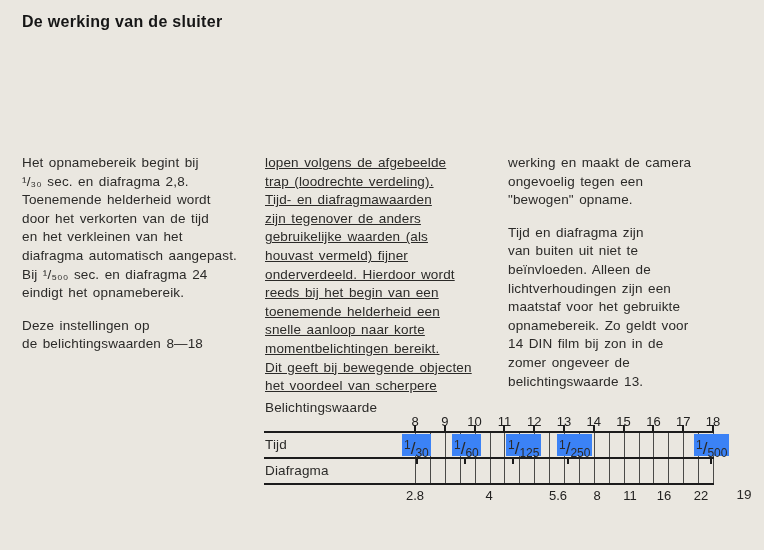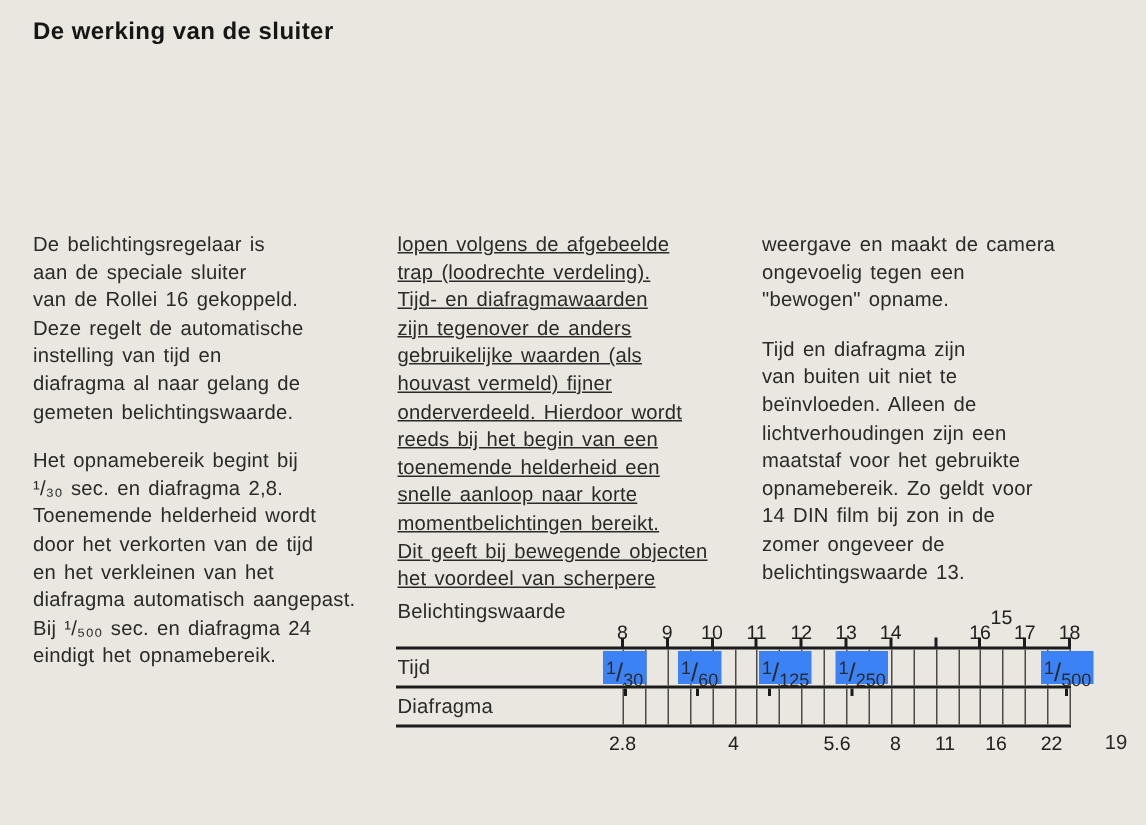--- a/index.html
+++ b/index.html
@@ -36,55 +36,50 @@
   .fden{font-size:12px;vertical-align:-2px;}
   .page-number{position:absolute;left:732px;top:487px;width:24px;
                font-size:13.5px;text-align:center;}
 </style>
 </head>
 <body>
 
 <h1 class="title">De werking van de sluiter</h1>
 
 <div class="col col1">
-  <p>De belichtingsregelaar is
-aan de speciale sluiter
-van de Rollei 16 gekoppeld.
-Deze regelt de automatische
-instelling van tijd en
-diafragma al naar gelang de
-gemeten belichtingswaarde.</p>
   <p>Het opnamebereik begint bij
 ¹/₃₀ sec. en diafragma 2,8.
 Toenemende helderheid wordt
 door het verkorten van de tijd
 en het verkleinen van het
 diafragma automatisch aangepast.
 Bij ¹/₅₀₀ sec. en diafragma 24
 eindigt het opnamebereik.</p>
+  <p>Deze instellingen op
+de belichtingswaarden 8—18</p>
 </div>
 
 <div class="col col2">
   <p>lopen volgens de afgebeelde
 trap (loodrechte verdeling).
 Tijd- en diafragmawaarden
 zijn tegenover de anders
 gebruikelijke waarden (als
 houvast vermeld) fijner
 onderverdeeld. Hierdoor wordt
 reeds bij het begin van een
 toenemende helderheid een
 snelle aanloop naar korte
 momentbelichtingen bereikt.
 Dit geeft bij bewegende objecten
 het voordeel van scherpere</p>
 </div>
 
 <div class="col col3">
-  <p>weergave en maakt de camera
+  <p>werking en maakt de camera
 ongevoelig tegen een
 "bewogen" opname.</p>
   <p>Tijd en diafragma zijn
 van buiten uit niet te
 beïnvloeden. Alleen de
 lichtverhoudingen zijn een
 maatstaf voor het gebruikte
 opnamebereik. Zo geldt voor
 14 DIN film bij zon in de
 zomer ongeveer de
@@ -147,21 +142,21 @@
     <div class="num" style="left: 462.6px; top: 414px; width: 24px;">10</div>
     <div class="tick" style="left: 473.6px; top: 425px; height: 7px;"></div>
     <div class="num" style="left: 492.4px; top: 414px; width: 24px;">11</div>
     <div class="tick" style="left: 503.4px; top: 425px; height: 7px;"></div>
     <div class="num" style="left: 522.2px; top: 414px; width: 24px;">12</div>
     <div class="tick" style="left: 533.2px; top: 425px; height: 7px;"></div>
     <div class="num" style="left: 552px; top: 414px; width: 24px;">13</div>
     <div class="tick" style="left: 563px; top: 425px; height: 7px;"></div>
     <div class="num" style="left: 581.8px; top: 414px; width: 24px;">14</div>
     <div class="tick" style="left: 592.8px; top: 425px; height: 7px;"></div>
-    <div class="num" style="left: 611.6px; top: 404px; width: 24px; margin-left: 44px;">15</div>
+    <div class="num" style="left: 611.6px; top: 414px; width: 24px;">15</div>
     <div class="tick" style="left: 622.6px; top: 425px; height: 7px;"></div>
     <div class="num" style="left: 641.4px; top: 414px; width: 24px;">16</div>
     <div class="tick" style="left: 652.4px; top: 425px; height: 7px;"></div>
     <div class="num" style="left: 671.2px; top: 414px; width: 24px;">17</div>
     <div class="tick" style="left: 682.2px; top: 425px; height: 7px;"></div>
     <div class="num" style="left: 701px; top: 414px; width: 24px;">18</div>
     <div class="tick" style="left: 712px; top: 425px; height: 7px;"></div>
     <div class="tick" style="left: 416px; top: 459px; height: 5px;"></div>
     <div class="tick" style="left: 464px; top: 459px; height: 5px;"></div>
     <div class="tick" style="left: 512px; top: 459px; height: 5px;"></div>

